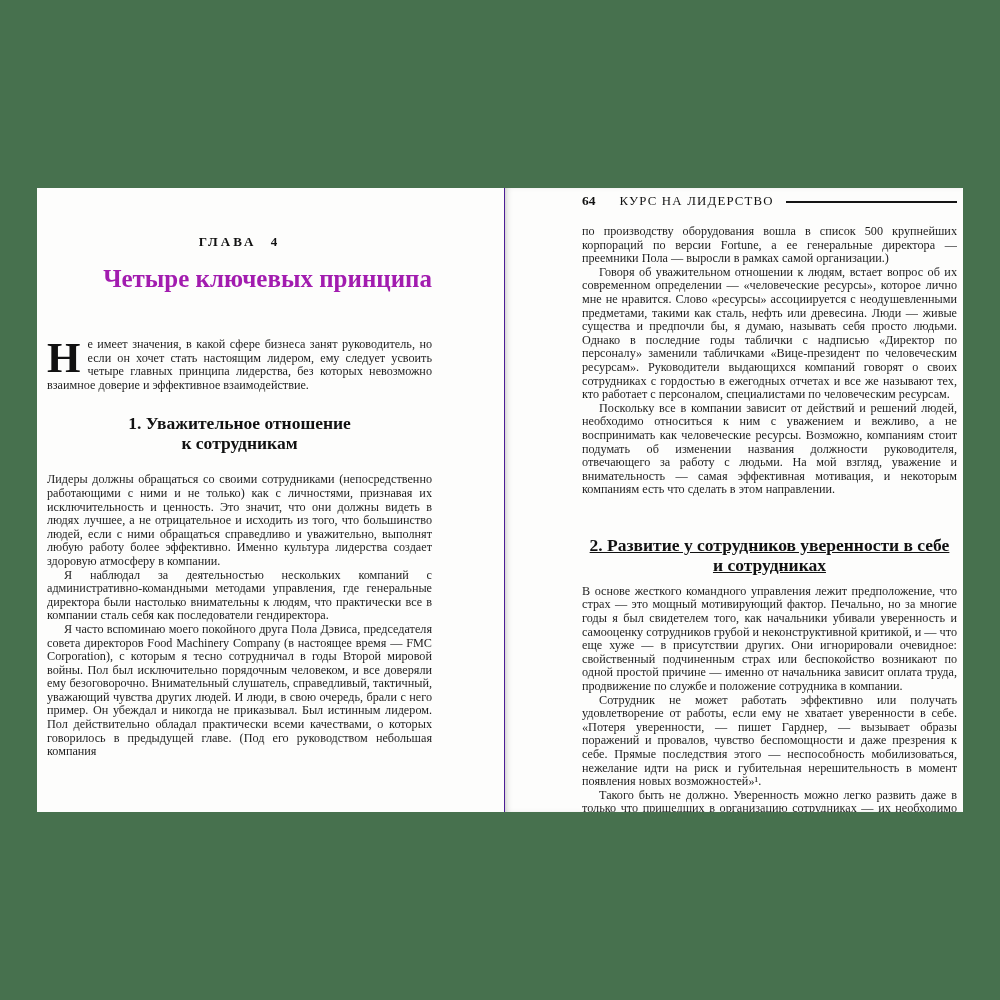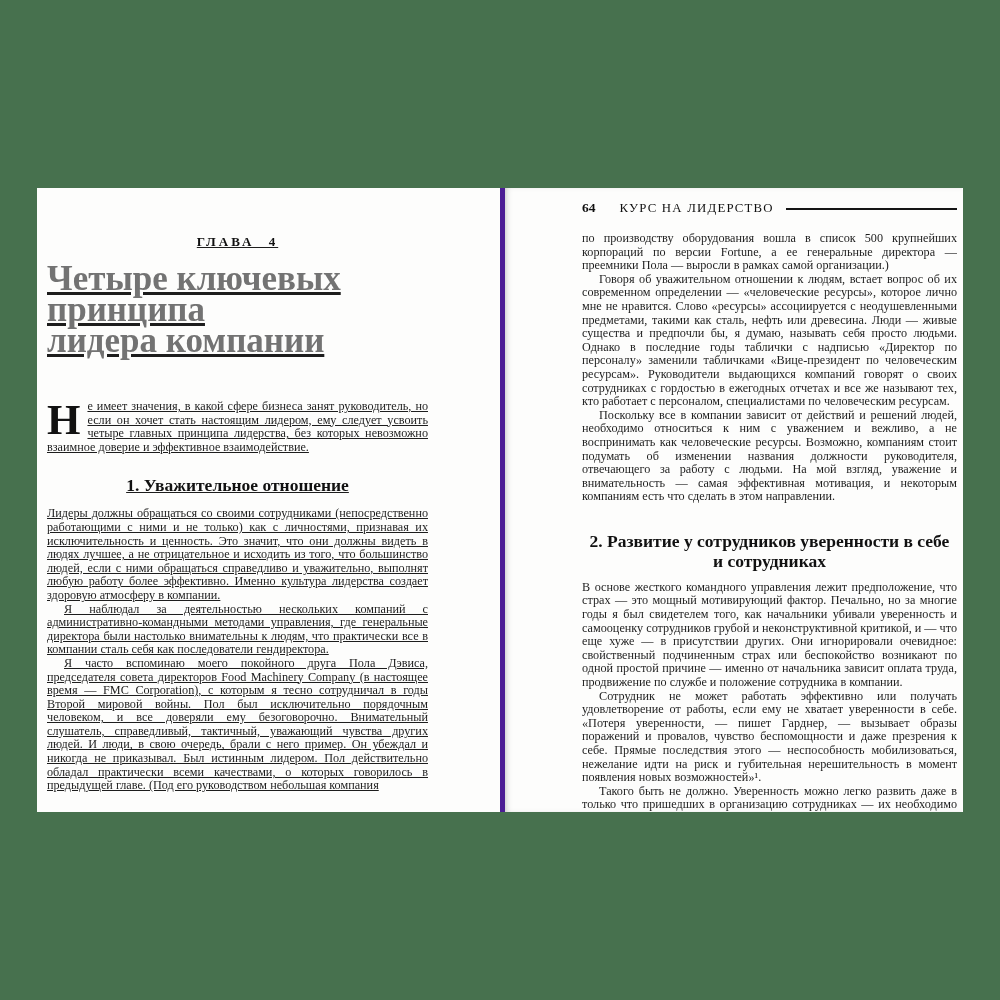--- a/index.html
+++ b/index.html
@@ -19,44 +19,43 @@
   .page {
     box-sizing: border-box;
     height: 624px;
     overflow: hidden;
     background: #fdfdfc;
     color: #1d1d1d;
   }
   .page-left {
     width: 468px;
     padding: 0 72px 0 10px;
-    border-right: 5px solid #4c1d95;
-    text-decoration: underline;
+    border-right: 1px solid #4c1d95;
   }
   .page-right {
     width: 457px;
-    padding: 7px 5px 0 77px;
+    padding: 0 5px 0 77px;
     box-shadow: inset 4px 0 7px -4px rgba(0,0,0,0.30);
   }
   .chapter-label {
     margin-top: 46px;
     text-align: center;
     font-size: 13px;
     font-weight: bold;
     letter-spacing: 3px;
     word-spacing: 8px;
     color: #111;
   }
   .chapter-title {
     margin-top: 13px;
-    text-align: left;
-    font-size: 35px;
+    text-align: right;
+    font-size: 25px;
     line-height: 31px;
     font-weight: bold;
-    color: #737373;
+    color: #a21caf;
   }
   .body-text {
     font-size: 12.2px;
     line-height: 13.6px;
     text-align: justify;
   }
   .intro {
     margin-top: 44px;
   }
   .drop-cap {
@@ -67,22 +66,22 @@
     padding: 3px 7px 0 0;
     color: #111;
   }
   .section-heading {
     text-align: center;
     font-size: 17.5px;
     line-height: 20px;
     font-weight: bold;
     color: #111;
   }
-  .heading-1 { margin-top: 21px; margin-bottom: 12px; }
-  .heading-2 { margin-top: 27px; margin-bottom: 10px; }
+  .heading-1 { margin-top: 21px; margin-bottom: 20px; }
+  .heading-2 { margin-top: 38px; margin-bottom: 10px; text-decoration: underline; }
   p { margin: 0; }
   p.indent { text-indent: 17px; }
   .running-header {
     margin-top: 5px;
     display: flex;
     align-items: center;
     font-size: 12.8px;
     color: #111;
     margin-bottom: 11px;
   }
@@ -107,27 +106,27 @@
 </head>
 <body>
 
 <div class="spread">
 
   <div class="page page-left">
     <div class="chapter-label">ГЛАВА 4</div>
 
     <div class="chapter-title">
       <div>Четыре ключевых принципа</div>
-      <div>лидера компании</div>
     </div>
 
     <p class="body-text intro"><span class="drop-cap">Н</span><span>е имеет значения, в какой сфере бизнеса занят руководитель, но если он хочет стать настоящим лидером, ему следует усвоить четыре главных принципа лидерства, без которых невозможно взаимное доверие и эффективное взаимодействие.</span></p>
 
     <div class="section-heading heading-1">
       <div>1. Уважительное отношение</div>
+      <div>к сотрудникам</div>
     </div>
 
     <p class="body-text">Лидеры должны обращаться со своими сотрудниками (непосредственно работающими с ними и не только) как с личностями, признавая их исключительность и ценность. Это значит, что они должны видеть в людях лучшее, а не отрицательное и исходить из того, что большинство людей, если с ними обращаться справедливо и уважительно, выполнят любую работу более эффективно. Именно культура лидерства создает здоровую атмосферу в компании.</p>
     <p class="body-text indent">Я наблюдал за деятельностью нескольких компаний с административно-командными методами управления, где генеральные директора были настолько внимательны к людям, что практически все в компании сталь себя как последователи гендиректора.</p>
     <p class="body-text indent">Я часто вспоминаю моего покойного друга Пола Дэвиса, председателя совета директоров Food Machinery Company (в настоящее время — FMC Corporation), с которым я тесно сотрудничал в годы Второй мировой войны. Пол был исключительно порядочным человеком, и все доверяли ему безоговорочно. Внимательный слушатель, справедливый, тактичный, уважающий чувства других людей. И люди, в свою очередь, брали с него пример. Он убеждал и никогда не приказывал. Был истинным лидером. Пол действительно обладал практически всеми качествами, о которых говорилось в предыдущей главе. (Под его руководством небольшая компания</p>
   </div>
 
   <div class="page page-right">
     <div class="running-header">
       <span class="page-number">64</span>

